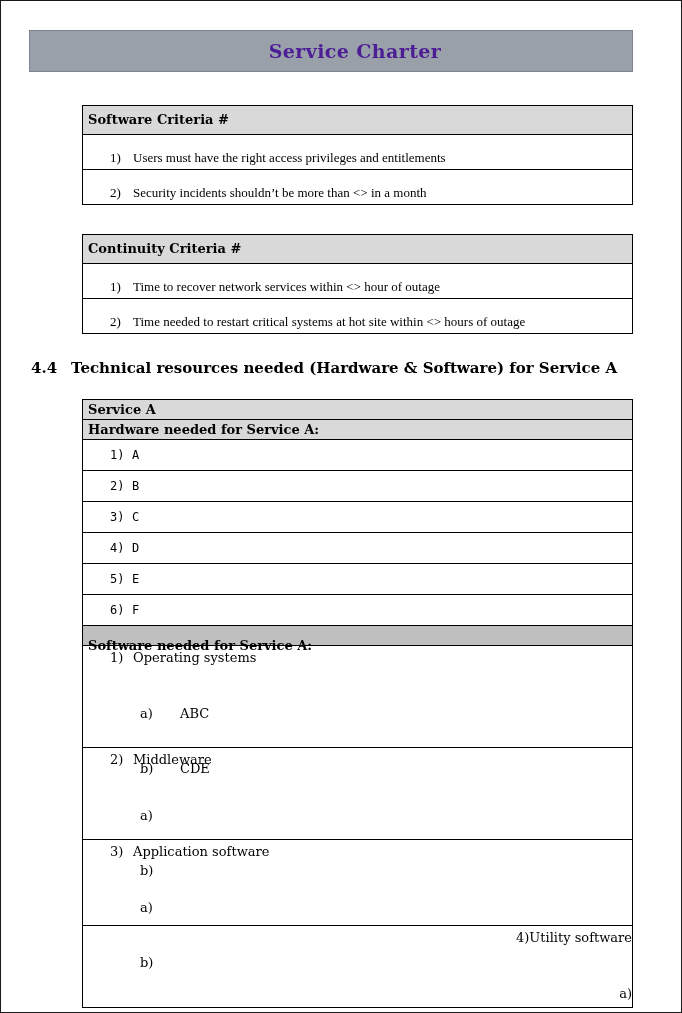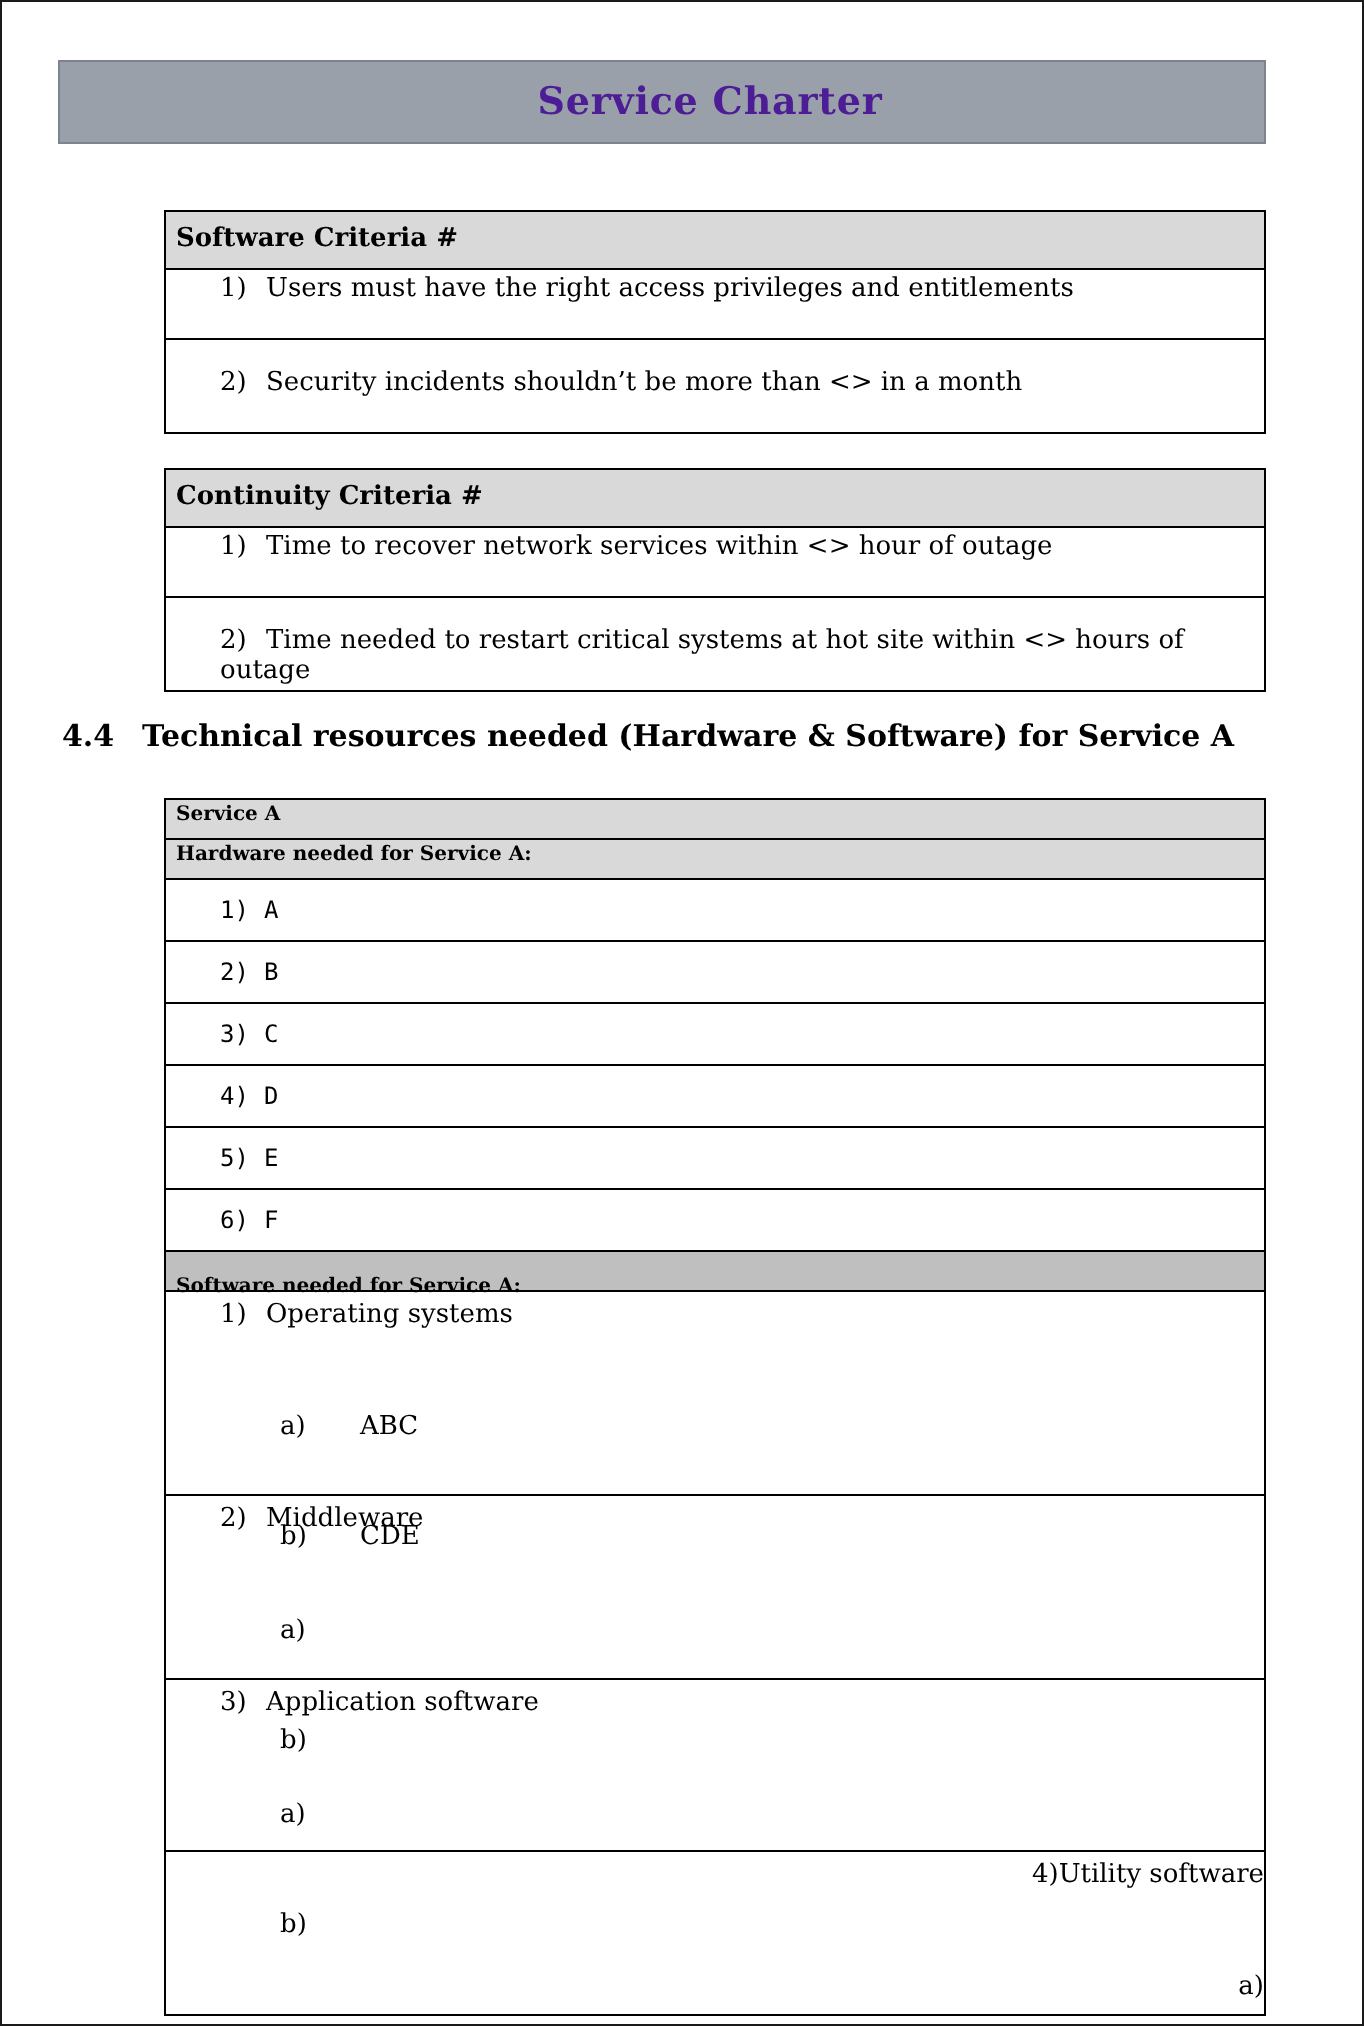--- a/index.html
+++ b/index.html
@@ -14,32 +14,32 @@
   .banner-title { position:absolute; left:28px; top:29px; width:604px; height:42px;
             line-height:42px; text-align:center; text-indent:48px;
             font-size:19px; font-weight:bold; color:#4c1d95; letter-spacing:0.4px; }
 
   
   .tbl { position:absolute; left:81px; width:551px; border:1.5px solid #000; background:#fff; }
   .sec  { top:104px; }
   .cont { top:233px; }
   .hdr { background:#d9d9d9; border-bottom:1.5px solid #000; font-weight:bold;
          font-size:13px; height:29px; padding:6px 0 0 5px; }
-  .crit-row { height:34.5px; border-bottom:1.5px solid #000; padding:2px 0 0 27px; font-size:13px; }
-  .crit-row:last-child { border-bottom:none;margin-top:12px; }
+  .crit-row { height:34.5px; border-bottom:1.5px solid #000; padding:15px 0 0 27px; font-size:13px;font-family:Liberation Serif, serif; }
+  .crit-row:last-child { border-bottom:none; }
   .num { display:inline-block; width:23px; }
 
   
   .heading { position:absolute; left:30px; top:358px; font-weight:bold; font-size:15px; width:620px; }
   .h-num { display:inline-block; width:40px; }
 
   
   .svc { top:398px; }
   .svc-hdr { background:#d9d9d9; border-bottom:1.5px solid #000; font-weight:bold;
-             font-size:10px; height:20px; padding:2px 0 0 5px; }
+             font-size:13px; height:20px; padding:2px 0 0 5px; }
   .svc-hdr.dark { background:#bfbfbf; height:20px; padding-top:12px; }
   .hw-row { height:31px; border-bottom:1.5px solid #000; padding:8px 0 0 27px;
             font-family:"DejaVu Sans Mono","Liberation Mono",monospace; font-size:12px; }
   .hw-num { display:inline-block; width:22px; }
   .sw-row { border-bottom:1.5px solid #000; padding-top:4px; font-size:13px; }
   .sw-row:last-child { border-bottom:none;text-align:right; }
   .h82 { height:102px; } .h92 { height:92px; } .h86 { height:86px; } .h81 { height:81px; }
   .line { height:23.5px; padding-left:27px; }
   .line.sub { padding-left:57px;margin-top:32px; }
   .sub-label { display:inline-block; width:40px; }

